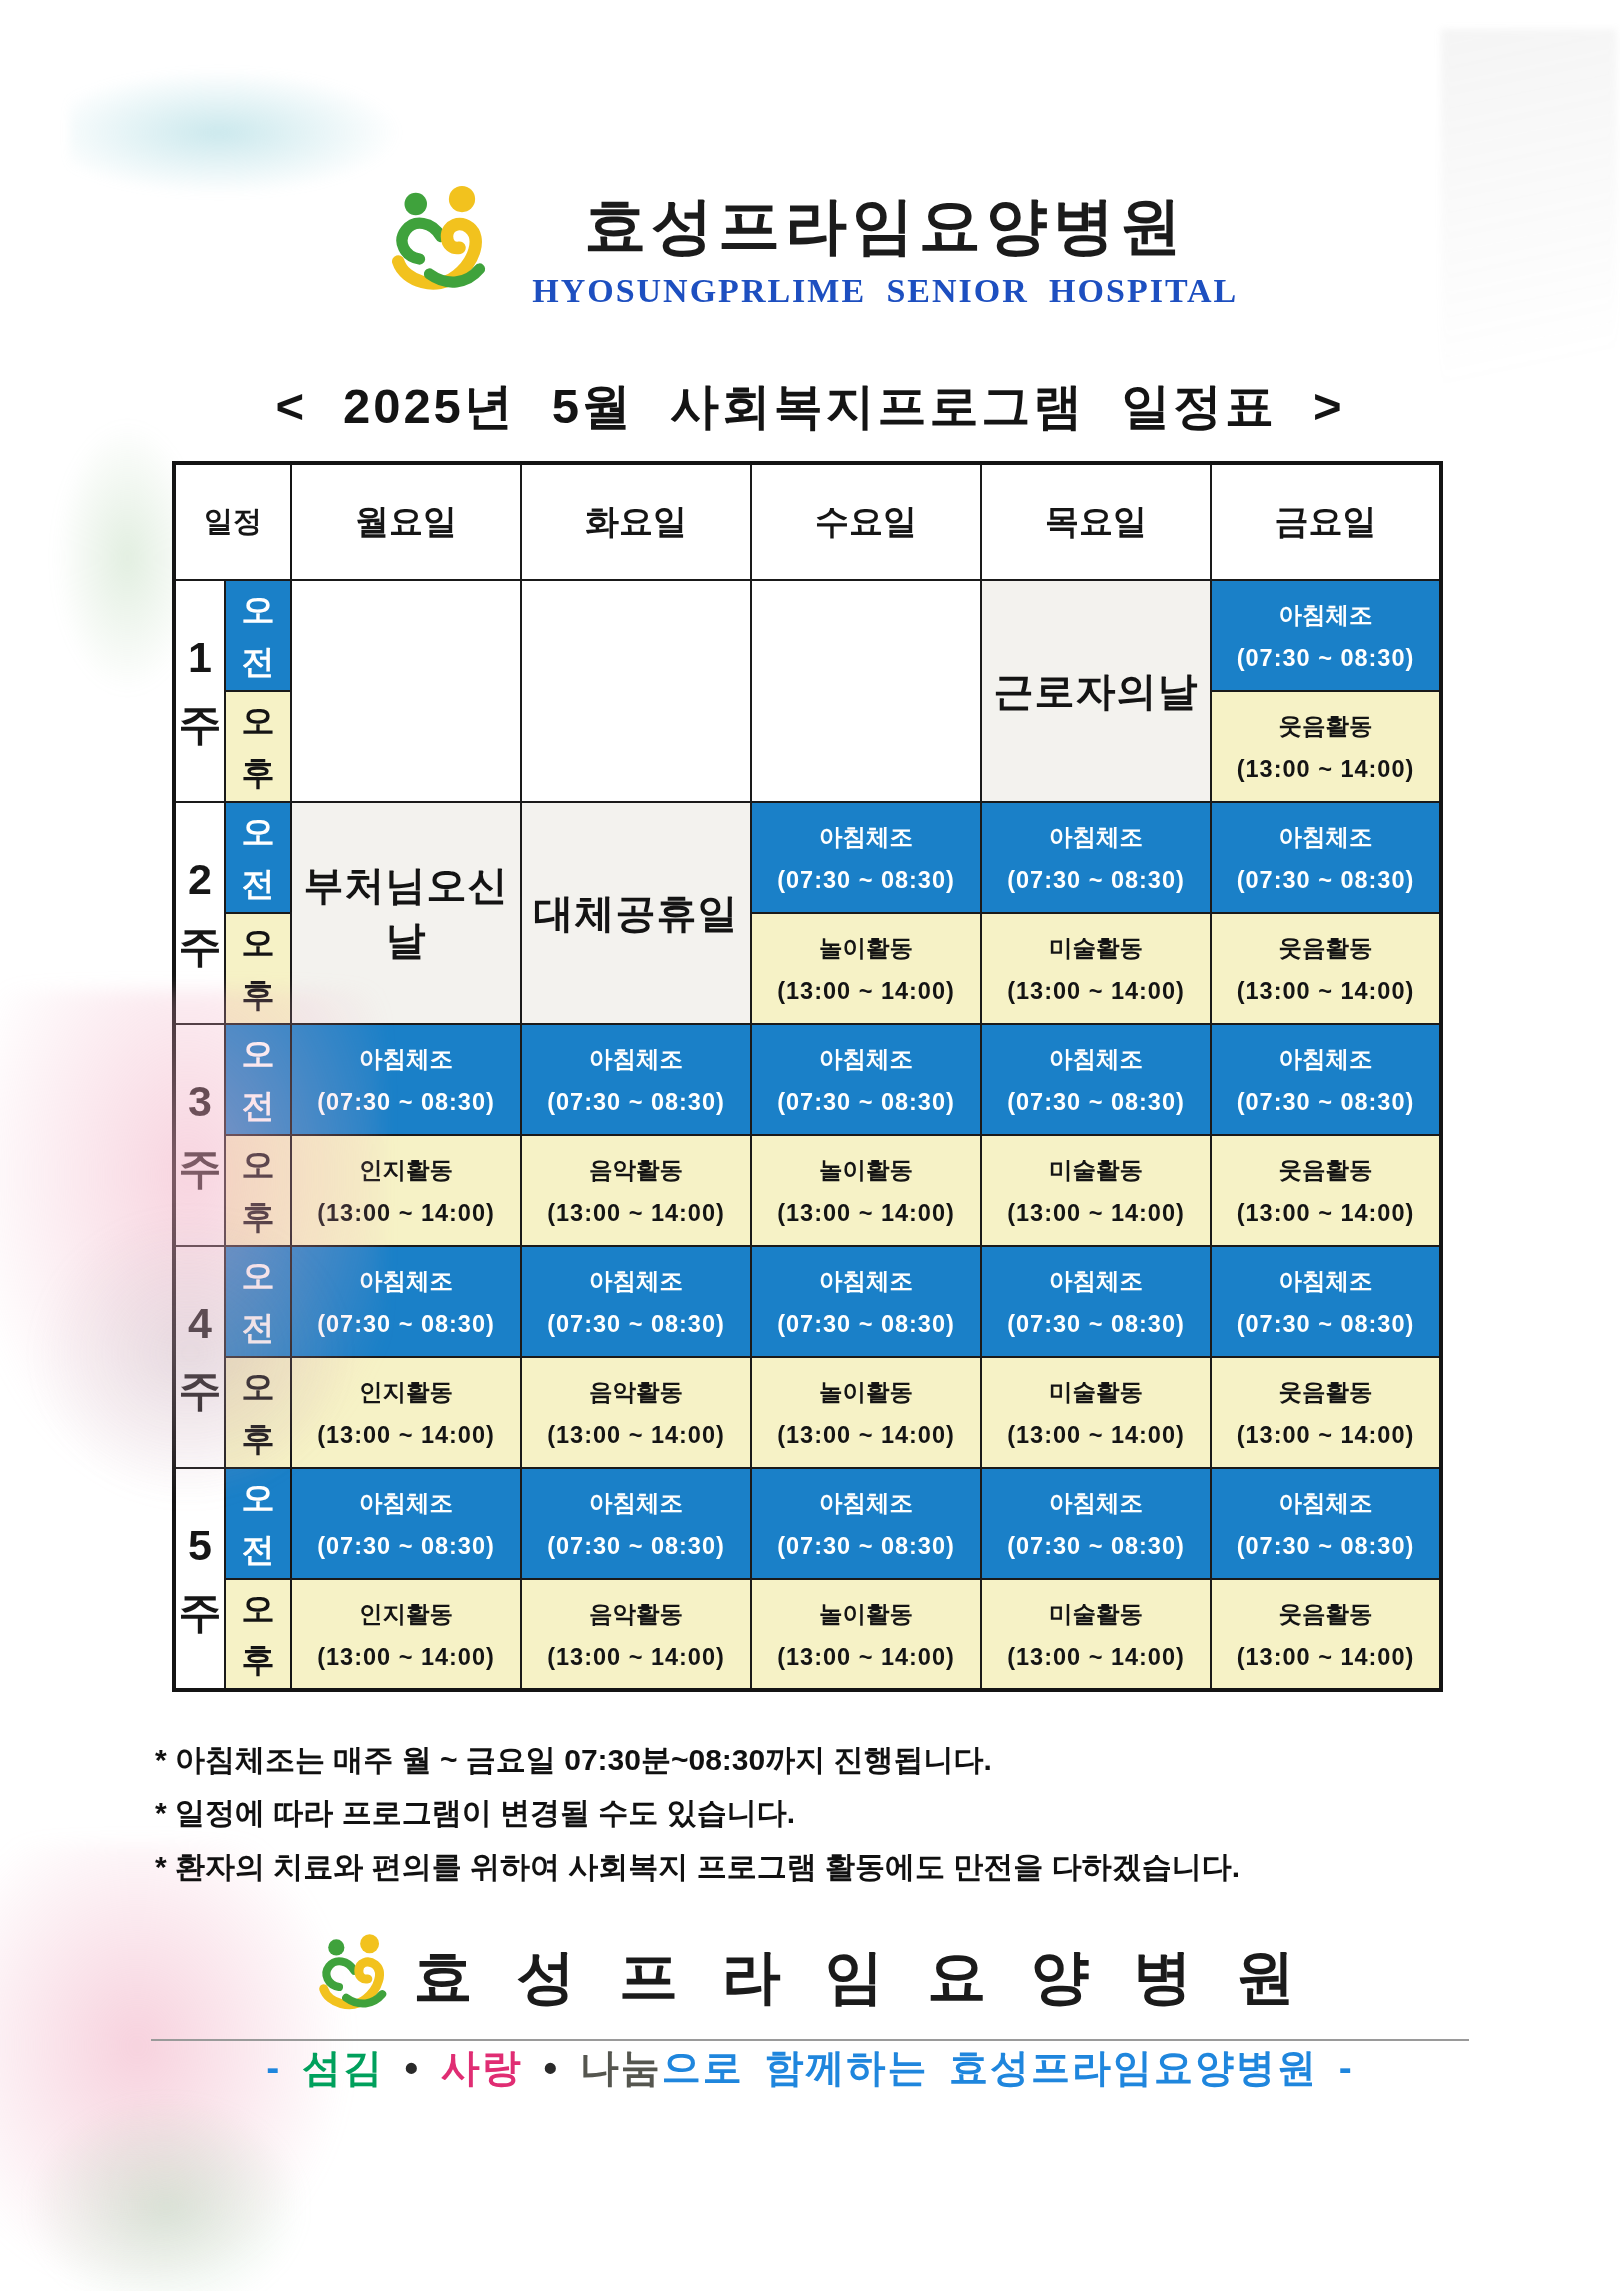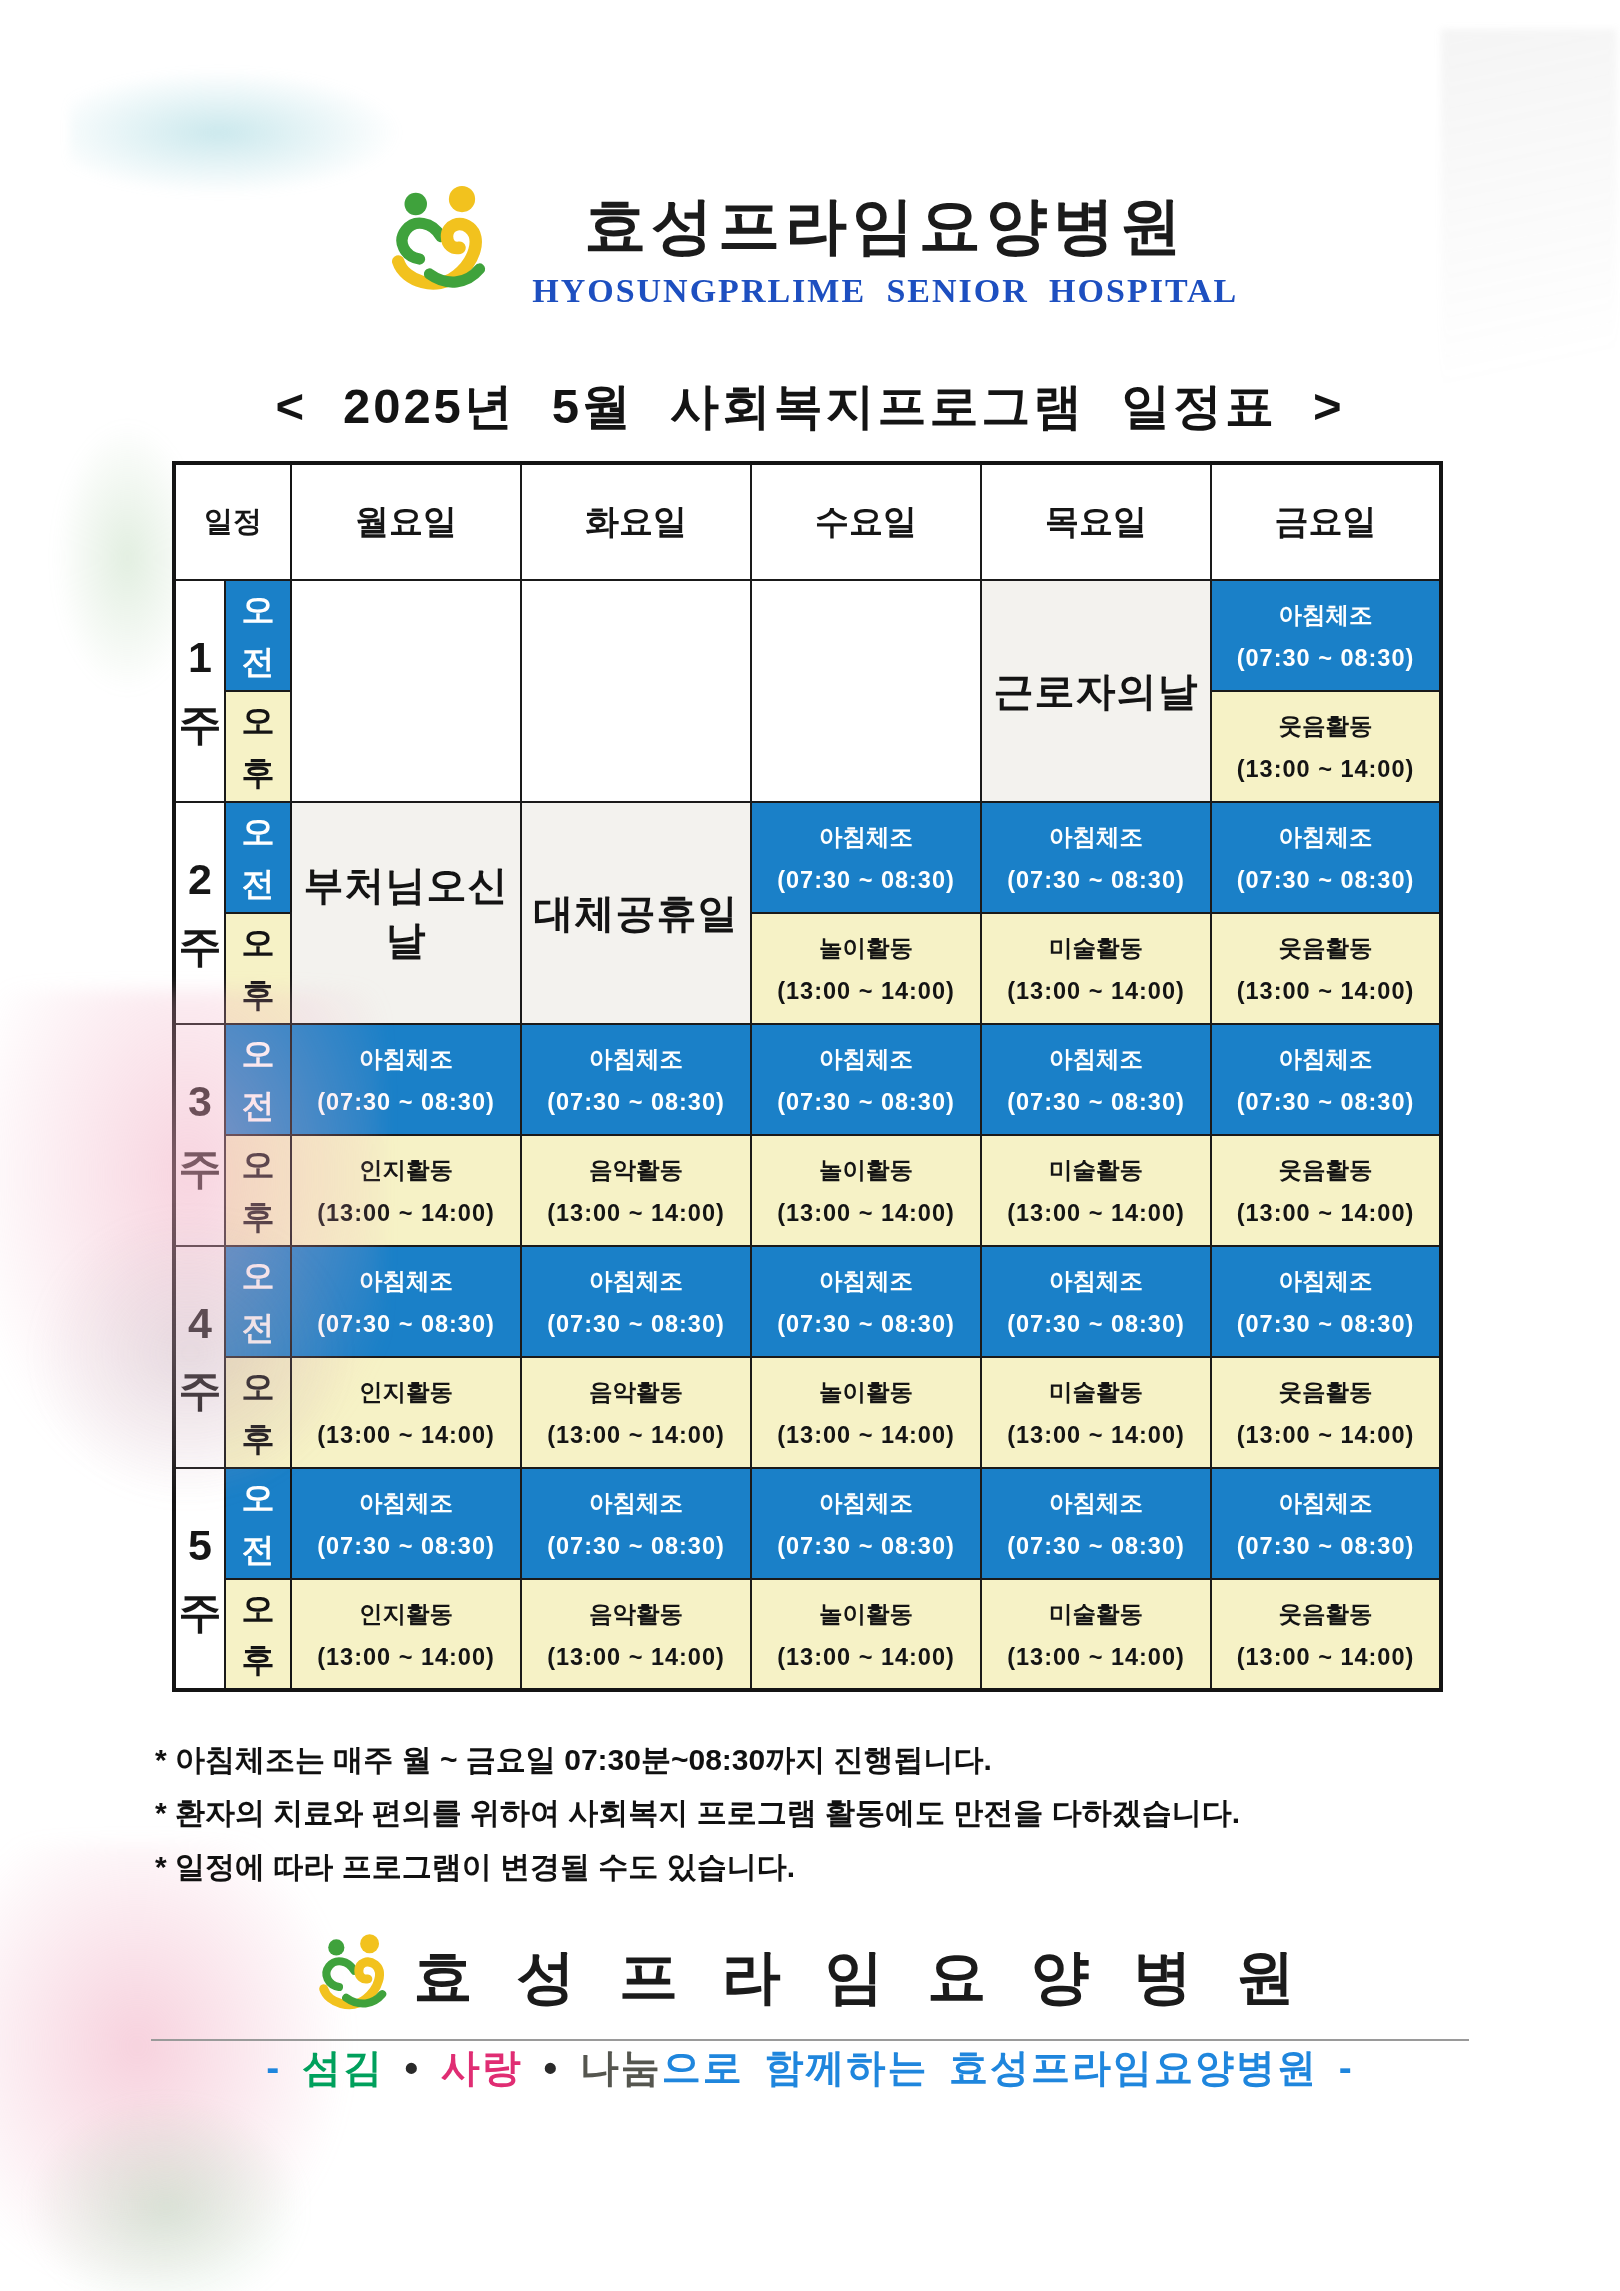--- a/index.html
+++ b/index.html
@@ -388,22 +388,22 @@
               <div class="cell-time">(13:00 ~ 14:00)</div>
             </div>
           </td>
         </tr>
       </tbody>
     </table>
   </div>
 
 <div class="layer notes" id="notes">
     <div class="note">* 아침체조는 매주 월 ~ 금요일 07:30분~08:30까지 진행됩니다.</div>
+    <div class="note">* 일정에 따라 프로그램이 변경될 수도 있습니다.</div>
     <div class="note">* 환자의 치료와 편의를 위하여 사회복지 프로그램 활동에도 만전을 다하겠습니다.</div>
-    <div class="note">* 일정에 따라 프로그램이 변경될 수도 있습니다.</div>
   </div>
 
 <div class="layer footer">
   <div class="brand-row">
     <svg class="logo" width="90" height="90" viewBox="0 0 100 100">
       <circle cx="27" cy="16" r="9" fill="#3fa23c"></circle>
       <circle cx="64" cy="12" r="10.5" fill="#f2c21e"></circle>
       <path d="M47,42 C40,30 26,28 19,37 C12,46 18,58 30,60" stroke="#3fa23c" stroke-width="9" fill="none" stroke-linecap="round"></path>
       <path d="M13,62 C18,78 44,86 60,73 C74,62 80,43 70,35 C62,29 52,33 52,42 C52,49 57,52 62,51" stroke="#f2c21e" stroke-width="10" fill="none" stroke-linecap="round"></path>
       <path d="M38,72 C52,82 68,80 78,68" stroke="#3fa23c" stroke-width="9" fill="none" stroke-linecap="round"></path>

